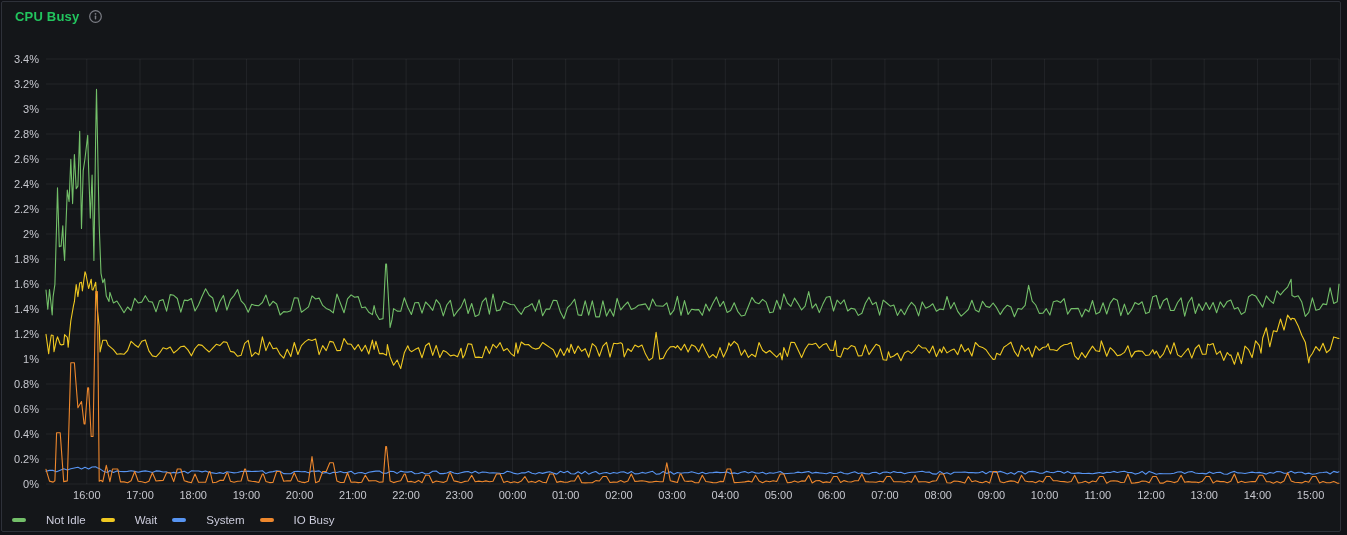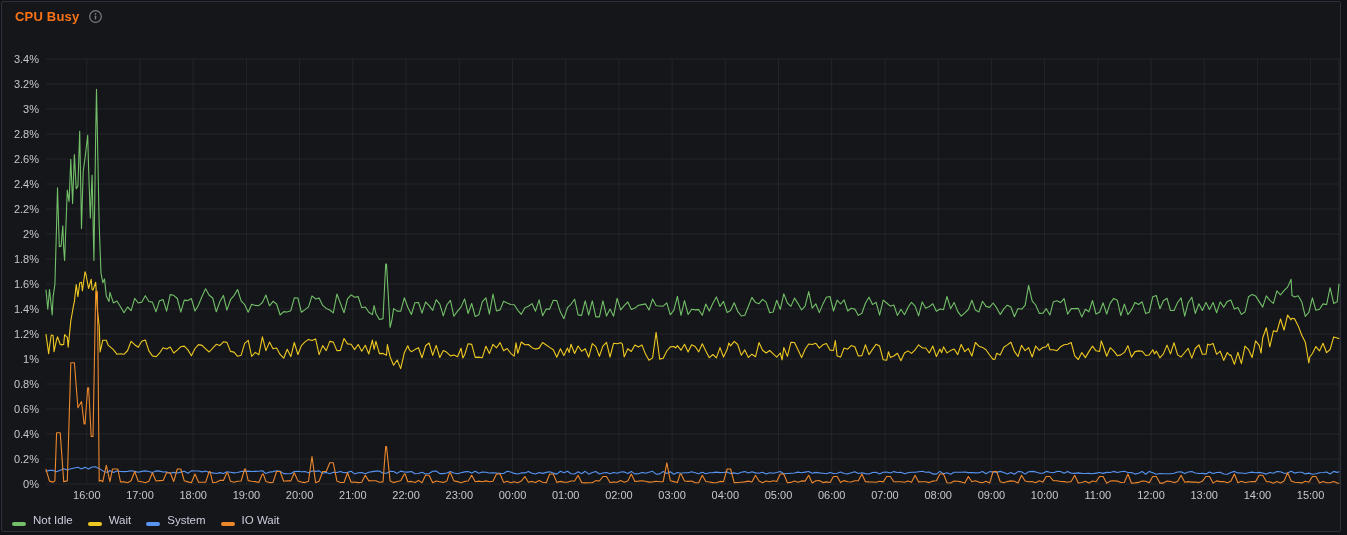--- a/index.html
+++ b/index.html
@@ -1,27 +1,27 @@
 <!DOCTYPE html>
 <html><head>
 <meta charset="utf-8">
 <style>
   html,body{margin:0;padding:0;width:1347px;height:535px;background:#111217;overflow:hidden;
             font-family:"Liberation Sans",sans-serif;}
   .panel{position:absolute;inset:1px 6px 3px 1px;background:#141619;
          border:1px solid #2e3139;border-radius:2px;}
   .panel-header{position:absolute;top:7px;left:13px;display:flex;align-items:center;gap:9px;z-index:3;}
-  .panel-title{font-size:13px;font-weight:700;color:#f97316;letter-spacing:.2px;cursor:pointer;}
+  .panel-title{font-size:13px;font-weight:700;color:#22c55e;letter-spacing:.2px;cursor:pointer;}
   .info-icon{display:inline-flex;opacity:.75;cursor:pointer;}
   svg.chart{position:absolute;left:0;top:0;width:1340px;height:530px;z-index:1;}
   .grid-line{stroke:rgba(204,204,220,0.08);stroke-width:1;}
   .axis-label{fill:#c6c7ce;font-size:11px;font-family:"Liberation Sans",sans-serif;font-weight:500;}
   .series-path{fill:none;stroke-width:1.1;stroke-linejoin:round;stroke-linecap:round;}
   .legend{position:absolute;left:10px;bottom:5px;display:flex;gap:15px;align-items:center;z-index:3;}
-  .legend-item{display:flex;align-items:flex-end;gap:7px;cursor:pointer;}
+  .legend-item{display:flex;align-items:center;gap:20px;cursor:pointer;}
   .swatch{width:14px;height:4px;border-radius:2px;}
   .legend-label{font-size:11.5px;color:#ccccdc;}
 </style>
 </head>
 <body>
 
 <div class="panel">
 
   <div class="panel-header">
     <span class="panel-title">CPU Busy</span>
@@ -134,17 +134,17 @@
     <div class="legend-item">
       <span class="swatch" style="background: rgb(239, 200, 33);"></span>
       <span class="legend-label">Wait</span>
     </div>
     <div class="legend-item">
       <span class="swatch" style="background: rgb(87, 148, 242);"></span>
       <span class="legend-label">System</span>
     </div>
     <div class="legend-item">
       <span class="swatch" style="background: rgb(237, 135, 45);"></span>
-      <span class="legend-label">IO Wait</span>
+      <span class="legend-label">IO Busy</span>
     </div>
   </div>
 
 </div>
 
 </body></html>

